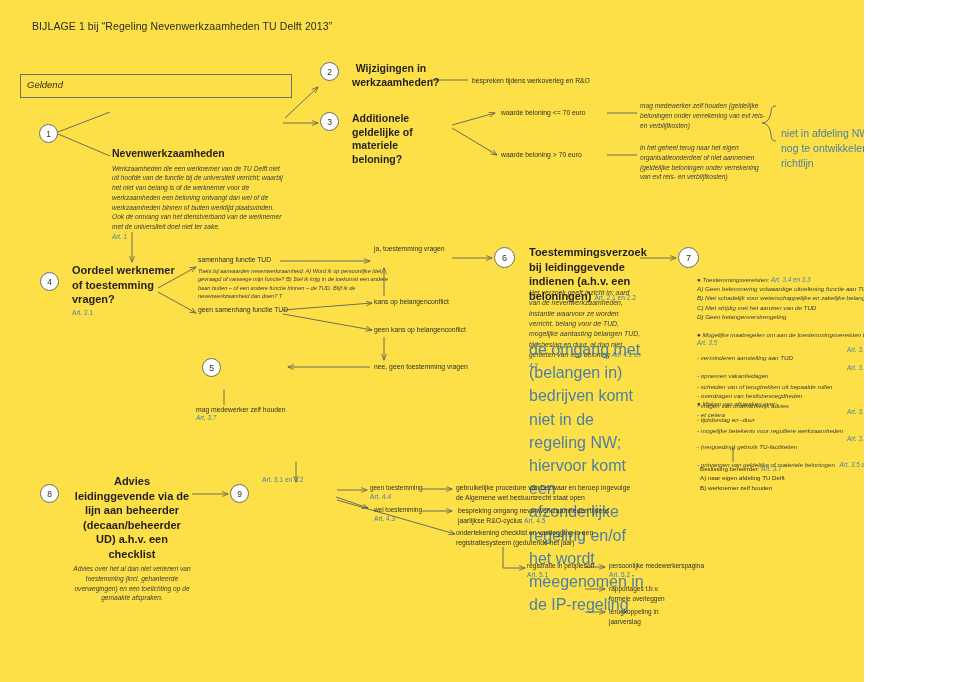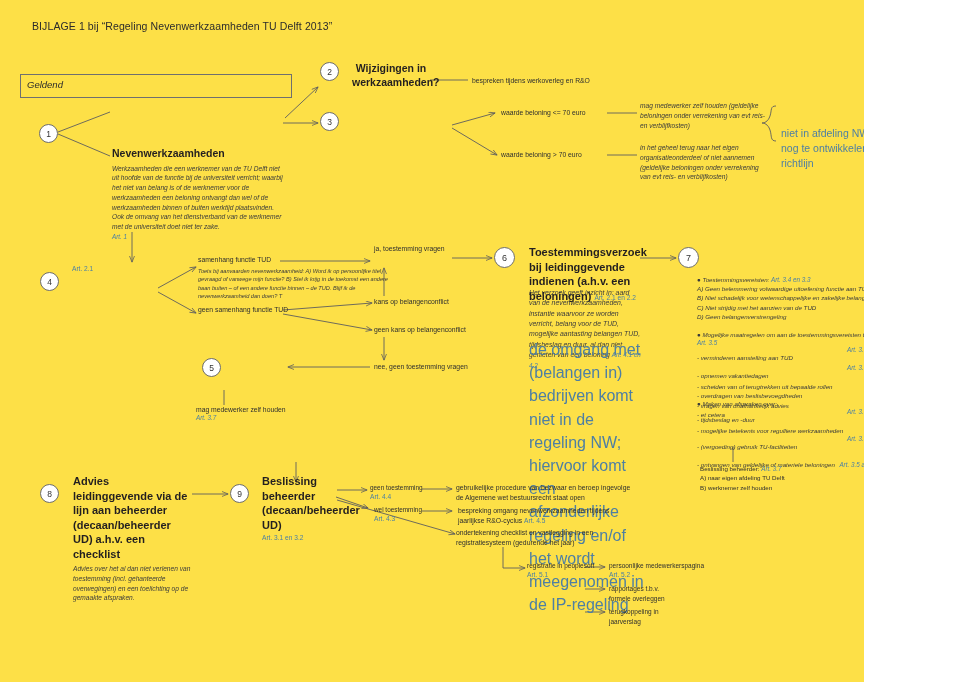--- a/index.html
+++ b/index.html
@@ -120,31 +120,33 @@
     <div class="nodehead">Nevenwerkzaamheden</div>
     <div class="body-it" style="margin-top:3px;">Werkzaamheden die een werknemer van de TU Delft niet uit hoofde van de functie bij de universiteit verricht; waarbij het niet van belang is of de werknemer voor de werkzaamheden een beloning ontvangt dan wel of de werkzaamheden binnen of buiten werktijd plaatsvinden. Ook de omvang van het dienstverband van de werknemer met de universiteit doet niet ter zake.</div>
     <div class="art" style="margin-top:1px;">Art. 1</div>
   </div>
 
   <div class="abs circ" style="left:320px;top:62px;">2</div>
   <div class="abs nodehead" style="left:352px;top:62px;width:78px;text-align:center;">Wijzigingen in werkzaamheden?</div>
   <div class="abs plain" style="left:472px;top:76px;width:160px;">bespreken tijdens werkoverleg en R&amp;O</div>
 
   <div class="abs circ" style="left:320px;top:112px;">3</div>
+  <div class="abs nodehead" style="left:352px;top:112px;width:98px;">Additionele geldelijke of materiele beloning?</div>
 
   <div class="abs plain" style="left:501px;top:108px;width:120px;">waarde beloning &lt;= 70 euro</div>
   <div class="abs plain" style="left:501px;top:150px;width:120px;">waarde beloning &gt; 70 euro</div>
 
   <div class="abs body-it" style="left:640px;top:101px;width:130px;">mag medewerker zelf houden (geldelijke beloningen onder verrekening van evt reis- en verblijfkosten)</div>
   <div class="abs body-it" style="left:640px;top:143px;width:130px;">in het geheel terug naar het eigen organisatieonderdeel of niet aannemen (geldelijke beloningen onder verrekening van evt reis- en verblijfkosten)</div>
 
   <div class="abs bluebig" style="left:781px;top:126px;width:140px;">niet in afdeling NW, maar in nog te ontwikkelen beleid/ richtlijn</div>
 
   <div class="abs circ" style="left:40px;top:272px;">4</div>
   <div class="abs" style="left:72px;top:263px;width:110px;">
+    <div class="nodehead-lg">Oordeel werknemer of toestemming vragen?</div>
     <div class="art-b" style="margin-top:2px;">Art. 2.1</div>
   </div>
 
   <div class="abs plain" style="left:198px;top:255px;width:120px;">samenhang functie TUD</div>
   <div class="abs tiny-it" style="left:198px;top:267px;width:190px;">Toets bij aanvaarden nevenwerkzaamheid: A) Word ik op persoonlijke titel gevraagd of vanwege mijn functie? B) Stel ik krijg in de toekomst een andere baan buiten – of een andere functie binnen – de TUD. Blijf ik de nevenwerkzaamheid dan doen? T</div>
   <div class="abs plain" style="left:198px;top:305px;width:130px;">geen samenhang functie TUD</div>
 
   <div class="abs plain" style="left:374px;top:244px;width:130px;">ja, toestemming vragen</div>
   <div class="abs plain" style="left:374px;top:297px;width:130px;">kans op belangenconflict</div>
   <div class="abs plain" style="left:374px;top:325px;width:140px;">geen kans op belangenconflict</div>
@@ -218,28 +220,27 @@
   <div class="abs" style="left:700px;top:464px;width:180px;">
     <div class="plain" style="font-size:6.2px;">
       <span>Beslissing beheerder:</span>
       <span class="art">Art. 3.7</span>
     </div>
     <div class="plain" style="font-size:6.2px;">A) naar eigen afdeling TU Delft</div>
     <div class="plain" style="font-size:6.2px;">B) werknemer zelf houden</div>
   </div>
 
   <div class="abs circ" style="left:40px;top:484px;">8</div>
-  <div class="abs" style="left:73px;top:474px;width:118px;">
+  <div class="abs" style="left:73px;top:474px;width:118px;text-align:center;">
     <div class="nodehead-lg">Advies leidinggevende via de lijn aan beheerder (decaan/beheerder UD) a.h.v. een checklist</div>
     <div class="body-it" style="margin-top:3px;">Advies over het al dan niet verlenen van toestemming (incl. gehanteerde overwegingen) en een toelichting op de gemaakte afspraken.</div>
   </div>
 
   <div class="abs circ" style="left:230px;top:484px;">9</div>
   <div class="abs" style="left:262px;top:474px;width:76px;">
-    <div class="nodehead-lg">Beslissing beheerder (decaan/beheerder UD)</div>
     <div class="art-b" style="margin-top:2px;">Art. 3.1 en 3.2</div>
   </div>
 
   <div class="abs" style="left:370px;top:483px;width:60px;">
     <div class="plain" style="font-size:6.4px;">geen toestemming</div>
     <div class="art-b">Art. 4.4</div>
   </div>
   <div class="abs" style="left:374px;top:505px;width:60px;">
     <div class="plain" style="font-size:6.4px;">wel toestemming</div>
     <div class="art-b">Art. 4.3</div>

